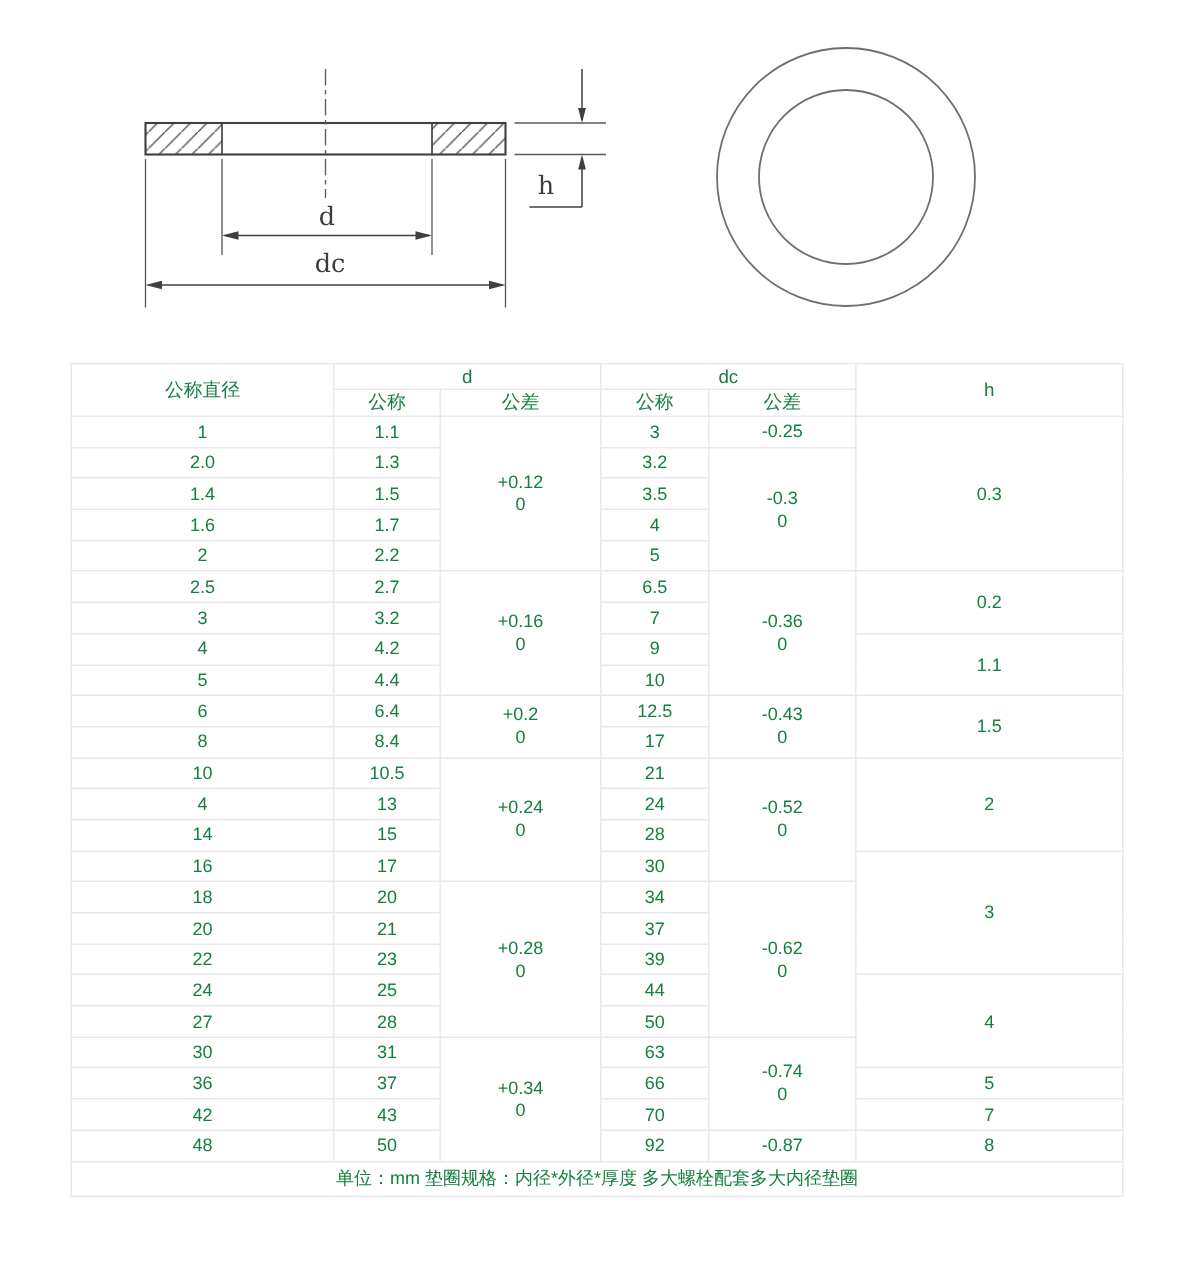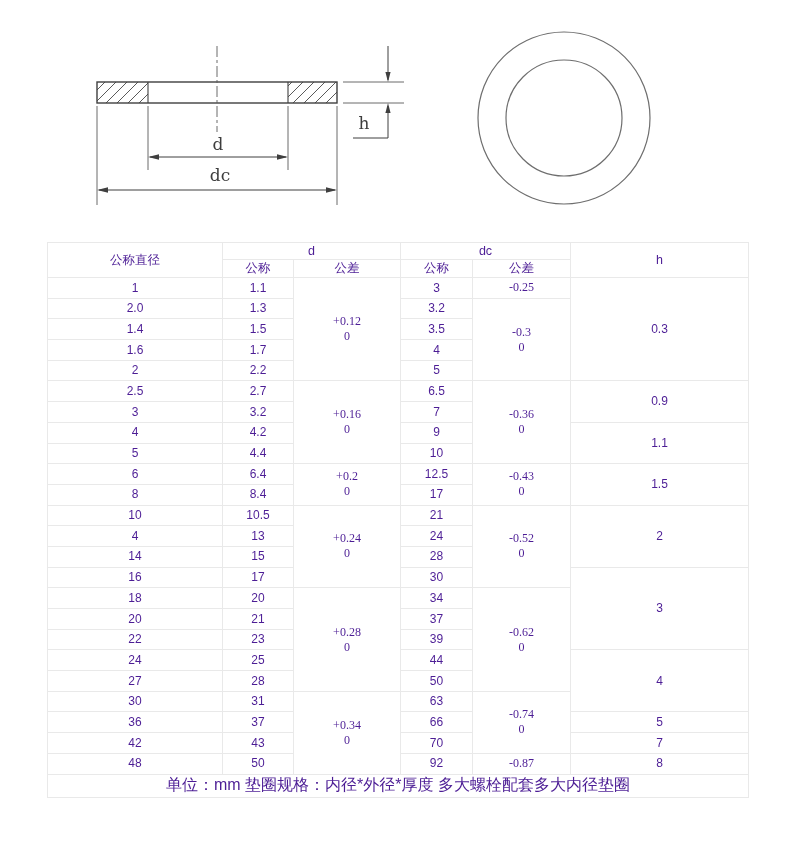--- a/index.html
+++ b/index.html
@@ -6,30 +6,30 @@
   .canvas {
     position:relative; width:790px; height:848px; background:#ffffff;
     font-family:"Liberation Sans","DejaVu Sans",sans-serif; overflow:hidden;
   }
   svg.drawing { position:absolute; left:0; top:0; }
   .dim-label { font-family:"DejaVu Serif","Liberation Serif",serif; font-size:17px; fill:#3d3d3d; }
 
   table.spec {
     position:absolute; left:47px; top:242px; width:701px;
     border-collapse:collapse; table-layout:fixed;
-    color:#4c1d95; font-size:12px;
+    color:#15803d; font-size:12px;
   }
   table.spec th, table.spec td {
     border:1px solid #e9e9e9; text-align:center; vertical-align:middle;
     font-weight:normal; padding:0; overflow:hidden;
   }
   table.spec thead th { height:16px; font-size:12.5px; }
   table.spec tbody td { height:19.7px; line-height:1.05; }
-  table.spec .tol-line { line-height:15px;font-family:Liberation Serif, serif; }
-  table.spec tfoot td { height:22px; font-size:16px; }
+  table.spec .tol-line { line-height:15px; }
+  table.spec tfoot td { height:22px; font-size:12px; }
 </style>
 </head>
 <body>
 
 <div class="canvas">
 
   <svg class="drawing" width="790" height="235" viewBox="0 0 790 235">
     <defs>
       <pattern id="hatch" patternUnits="userSpaceOnUse" width="11" height="11">
         <path d="M-3,14 L14,-3" stroke="#5a5a5a" stroke-width="1" fill="none"></path>
@@ -150,21 +150,21 @@
           <td>2.7</td>
           <td rowspan="4">
             <div class="tol-line">+0.16</div>
             <div class="tol-line">0</div>
           </td>
           <td>6.5</td>
           <td rowspan="4">
             <div class="tol-line">-0.36</div>
             <div class="tol-line">0</div>
           </td>
-          <td rowspan="2">0.9</td>
+          <td rowspan="2">0.2</td>
         </tr>
         <tr>
           <td>3</td>
           <td>3.2</td>
           <td>7</td>
         </tr>
         <tr>
           <td>4</td>
           <td>4.2</td>
           <td>9</td>

